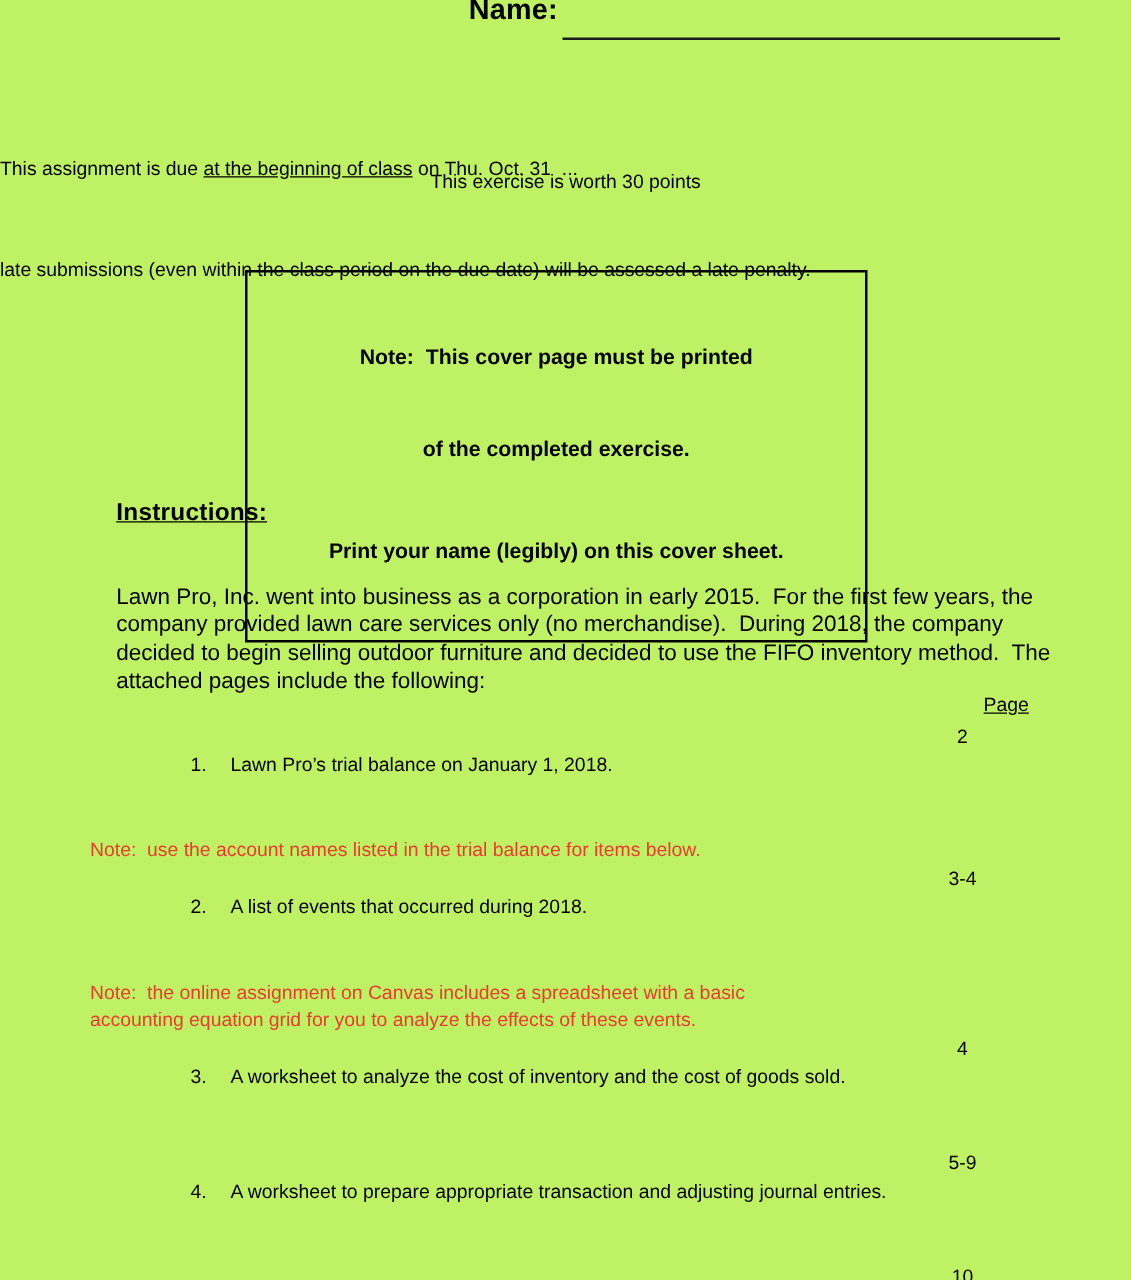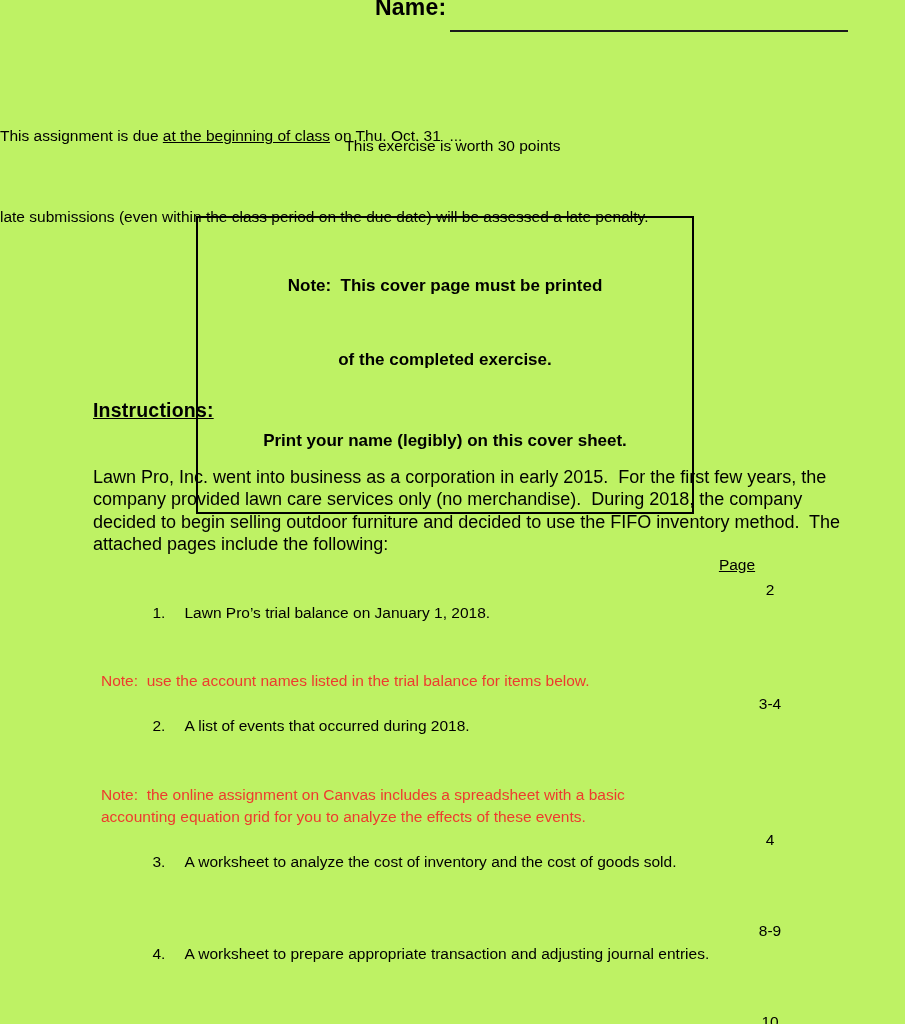--- a/index.html
+++ b/index.html
@@ -92,21 +92,21 @@
   
   .list-section {
     position: absolute;
     left: 0;
     top: 556px;
     width: 905px;
     font-size: 15.5px;
   }
   .page-col-header {
     position: absolute;
-    left: 704px;
+    left: 772px;
     top: 0;
     width: 66px;
     text-align: center;
     text-decoration: underline;
   }
   .list-rows { padding-top: 23px; }
   .list-row {
     position: relative;
     padding-left: 118px;
     line-height: 22.8px;
@@ -118,21 +118,21 @@
   }
   .list-row .page-num {
     position: absolute;
     left: 737px;
     top: 0;
     width: 66px;
     text-align: center;
     white-space: nowrap;
   }
   .red-note {
-    padding-left: 101px;
+    padding-left: 72px;
     width: 552px;
     line-height: 22.4px;
     color: var(--note-red, #ee3b2e);
     white-space: pre-wrap;
   }
 </style>
 </head>
 <body>
 
 <div class="page">
@@ -173,21 +173,21 @@
       </div>
       <div class="red-note" style="color: rgb(238, 59, 46);">Note:  the online assignment on Canvas includes a spreadsheet with a basic accounting equation grid for you to analyze the effects of these events.</div>
 
       <div class="list-row">
         <span class="num">3.</span><span>A worksheet to analyze the cost of inventory and the cost of goods sold.</span>
         <span class="page-num">4</span>
       </div>
 
       <div class="list-row">
         <span class="num">4.</span><span>A worksheet to prepare appropriate transaction and adjusting journal entries.</span>
-        <span class="page-num">8-9</span>
+        <span class="page-num">5-9</span>
       </div>
 
       <div class="list-row">
         
         <span class="page-num">10</span>
       </div>
 
     </div>
   </div>
 </div>

